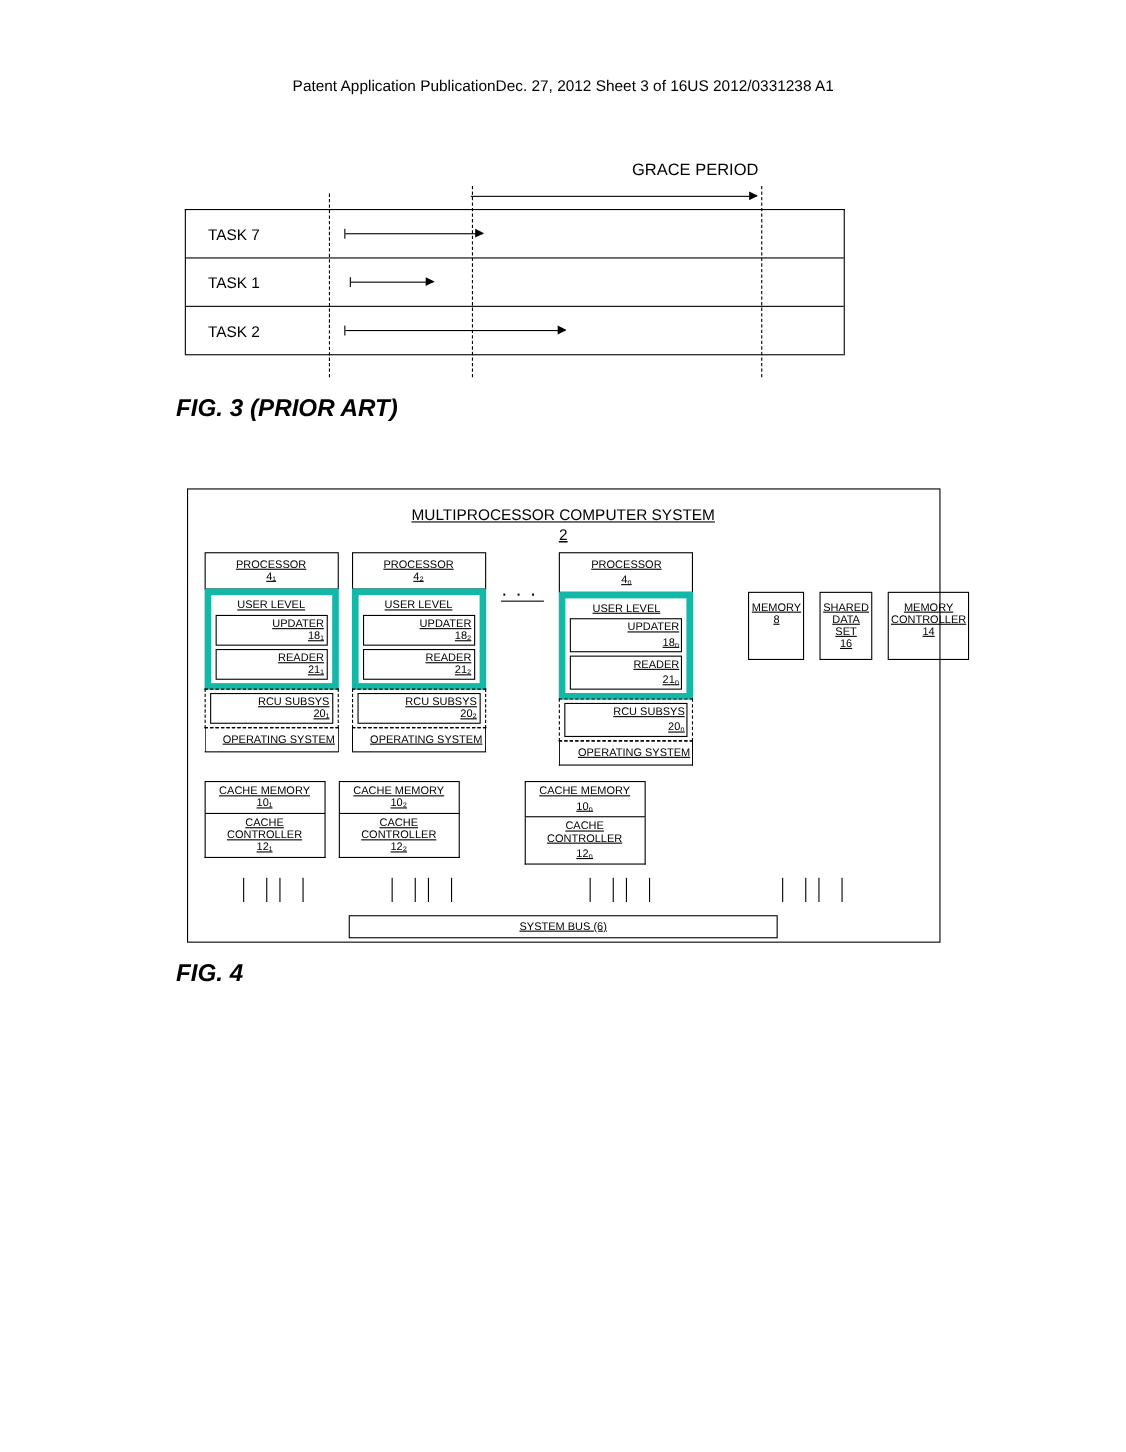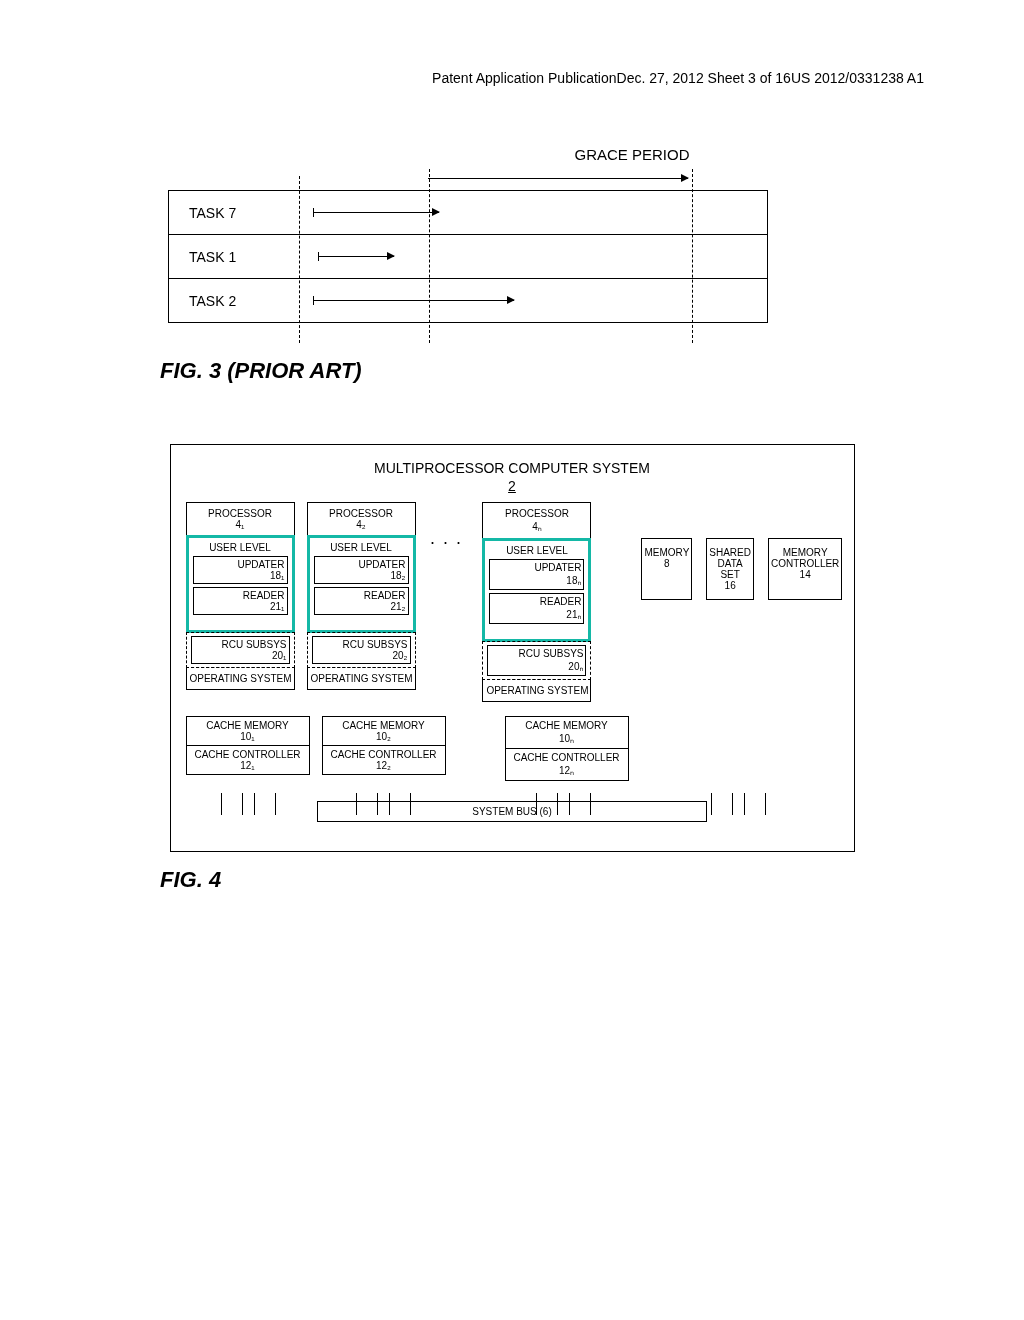--- a/index.html
+++ b/index.html
@@ -1,20 +1,20 @@
 <!DOCTYPE html>
 <html><head>
   <meta charset="utf-8">
   <style>
     * { box-sizing: border-box; margin: 0; padding: 0; }
     body { font-family: Arial, sans-serif; background: #fff; width: 1024px; overflow-x: hidden;}
     
     .page { padding: 70px 60px 40px 60px; }
     
-    .header { display: flex; justify-content: flex-end; font-size: 14px; margin-bottom: 60px; padding: 0 40px; }
+    .header { display: flex; justify-content: center; font-size: 14px; margin-bottom: 60px; padding: 0 40px; }
     
     
     .fig3-wrap { margin: 0 auto 30px; width: 688px; position: relative; }
     .grace-label { text-align: center; font-size: 15px; margin-left: 240px; margin-bottom: 5px; }
     
     .grace-arrow-top { position: relative; height: 22px; margin-left: 260px; margin-bottom: 0; }
     .grace-arrow-top-line { position: absolute; top: 10px; left: 0; width: 260px; height: 1px; background: #000; }
     .grace-arrow-top-end { position: absolute; top: 6px; left: 253px; width:0;height:0; border-top:4px solid transparent;border-bottom:4px solid transparent;border-left:8px solid #000;}
     
     .timeline-box { border: 1px solid #000; border-right: 1px solid #000; border-bottom: none; width: 600px; position: relative; }
@@ -29,48 +29,48 @@
     .tick3 { position: absolute; left: 523px; top: -22px; bottom: -20px; width: 1px; border-left: 1px dashed #000; }
     
     .harrow { position: absolute; top: 21px; height: 1px; background: #000; }
     .harrow::before { content:''; position:absolute; left:-1px; top:-4px; width:1px; height:9px; background:#000;}
     .harrow::after { content:''; position:absolute; right:-1px; top:-4px; width:0;height:0;border-top:4px solid transparent;border-bottom:4px solid transparent;border-left:8px solid #000;}
     
     .fig3-caption { font-size: 22px; font-weight: bold; font-style: italic; margin: 35px 0 0 100px; }
     
     
     .fig4-wrap { margin: 60px auto 10px; width: 685px; }
-    .fig4-box { border: 1px solid #000; padding: 10px 15px 10px 15px; position: relative; }
+    .fig4-box { border: 1px solid #000; padding: 10px 15px 10px 15px; position: relative; text-decoration: underline; }
     .fig4-title { text-align: center; font-size: 14px; margin: 5px 0 2px; }
     .fig4-num { text-align: center; font-size: 14px; text-decoration: underline; margin-bottom: 8px;}
     
     .proc-row { display: flex; gap: 12px; align-items: flex-start;}
     
-    .proc-col { width: 109px; }
+    .proc-col { width: 122px; }
     
     .proc-box { border: 1px solid #000; font-size: 10px; text-align: center; padding: 3px 2px; margin-bottom: -1px; background:#fff;}
     .proc-head { padding: 5px 2px; }
-    .user-level-wrap { border: 3px solid #14b8a6; padding: 4px 4px 12px 4px; margin-bottom:-1px;}
+    .user-level-wrap { border: 6px solid #14b8a6; padding: 4px 4px 0px 4px; margin-bottom:-1px;}
     .user-level-label { font-size:10px; text-align:center; margin-bottom:3px;}
     .inner-box { border:1px solid #000; font-size:10px; text-align:right; padding:2px; margin-bottom:3px;}
     .dashed-wrap { border:1px dashed #000; padding:3px 4px 0px 4px; margin-bottom:-1px;}
     .os-wrap { border:1px solid #000; border-top:1px dashed #000; font-size:10px; text-align:right; padding:5px 2px; margin-bottom:0;}
     
     .dots { font-size: 18px; letter-spacing: 7px; align-self: center; margin: 0 2px 120px 2px;}
     
     .cache-row { display: flex; gap: 12px; margin-top: 14px;}
-    .cache-col { width: 124px; }
+    .cache-col { width: 110px; }
     .cache-box { border:1px solid #000; font-size:10px; text-align:center; padding:3px; }
     .cache-box + .cache-box { border-top: none; }
     
     .mem-col { width: 105px; margin-left: 38px; display:flex; flex-direction:row; gap:14px; margin-top: 36px;}
     .mem-box { border:1px solid #000; font-size:10px; text-align:center; padding:8px 2px;}
     
     .bus-wrap { position: relative; margin-top: 12px; height: 48px; }
-    .bus-bar { border:1px solid #000; font-size:10px; text-align:center; padding:4px; width: 390px; margin: 0 auto; position: relative; top: 8px;}
+    .bus-bar { border:1px solid #000; font-size:10px; text-align:center; padding:4px; width: 390px; margin: 0 auto; position: relative; top: 34px;}
     
     .bus-line { position: absolute; top: 0; width: 22px; height: 40px; }
     .bus-line::before{content:'';position:absolute;left:0;top:0;width:1px;height:22px;background:#000;}
     .bus-line::after{content:'';position:absolute;left:21px;top:0;width:1px;height:22px;background:#000;}
     
     .fig4-caption { font-size: 22px; font-weight: bold; font-style: italic; margin: 15px 0 0 100px; }
   </style>
 </head>
 <body>
 

